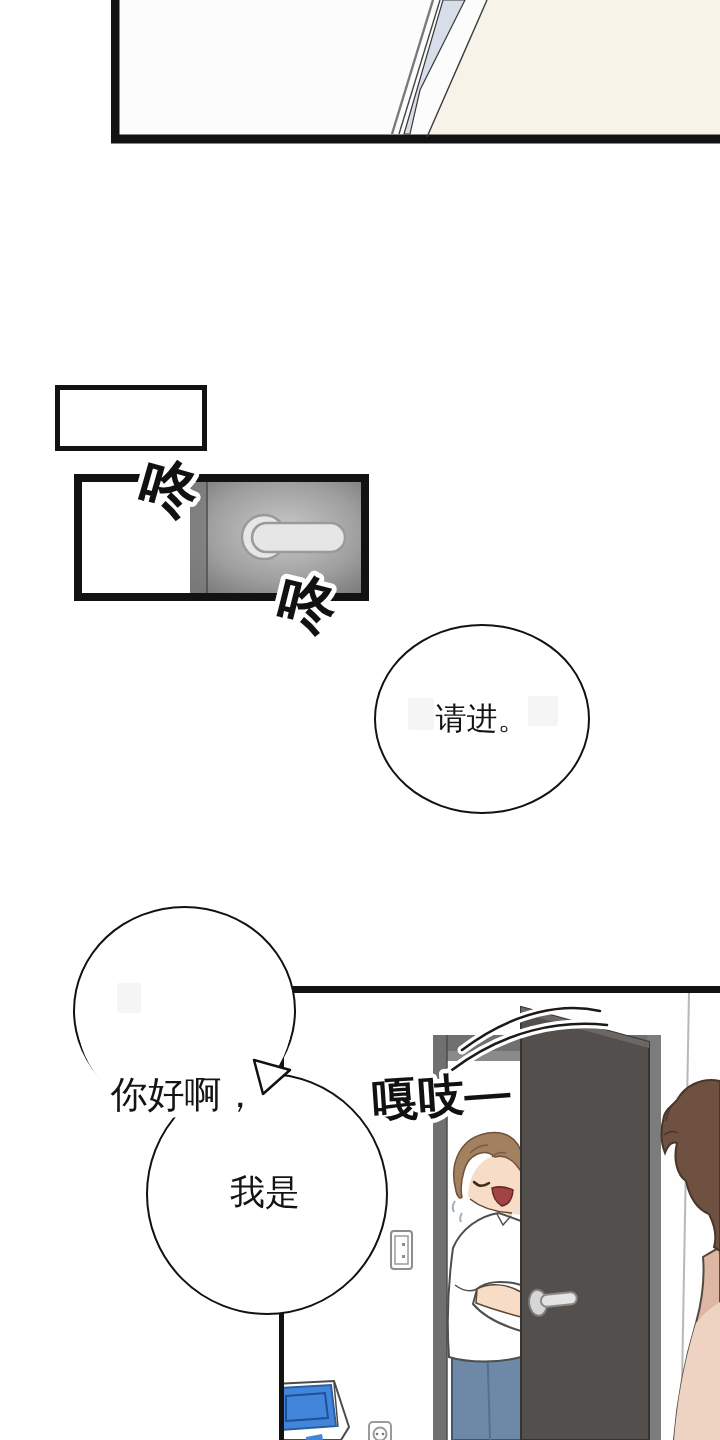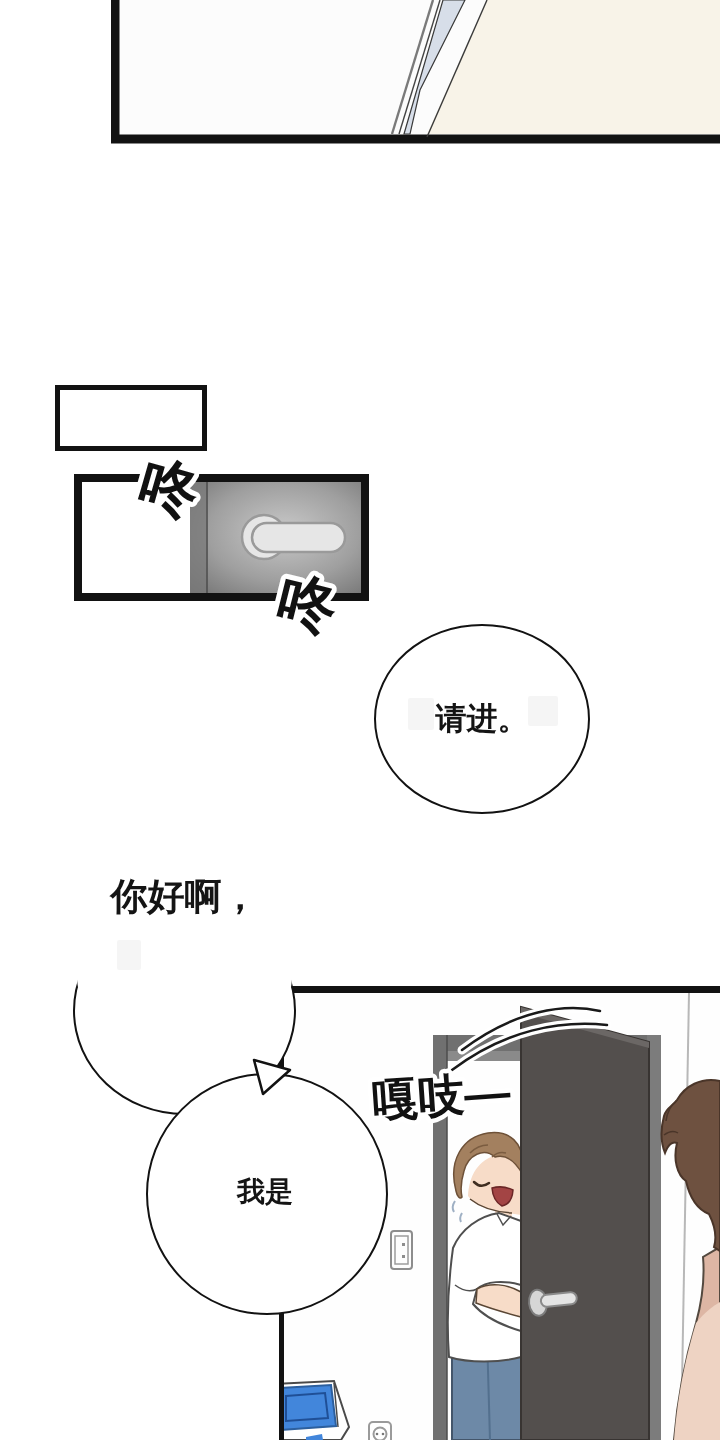--- a/index.html
+++ b/index.html
@@ -1,21 +1,21 @@
 <!DOCTYPE html>
 <html><head>
 <meta charset="utf-8">
 <style>
   html,body{margin:0;padding:0;background:#fff;}
   .page{position:relative;width:720px;height:1440px;overflow:hidden;background:#fff;
         font-family:"Liberation Sans","DejaVu Sans",sans-serif;color:#111;}
   .abs{position:absolute;}
   .bubble{position:absolute;background:#fff;border:2.5px solid #121212;border-radius:50%;
           display:flex;align-items:center;justify-content:center;text-align:center;}
-  .btxt{font-weight:700;color:#141414;text-align:center;}
+  .btxt{font-weight:400;color:#141414;text-align:center;}
   .wm{position:absolute;background:#ececec;opacity:.55;border-radius:2px;}
   svg text{font-family:"Liberation Sans","DejaVu Sans",sans-serif;}
 </style>
 </head>
 <body>
 
 <div class="page">
 
   <svg class="abs" style="left:111px;top:-6px;z-index:1" width="609" height="152">
     <rect x="4" y="-60" width="700" height="205" fill="#fcfcfc" stroke="#121212" stroke-width="9"></rect>
@@ -147,32 +147,32 @@
                  C715,241 717,252 714,262 L720,266 Z" fill="#6e5140" stroke="#4a3529" stroke-width="2"></path>
         <path d="M677,115 C671,120 667,128 666,136 M664,150 q8,-6 14,-2" fill="none" stroke="#4a3529" stroke-width="1.5"></path>
       </g>
     </g>
   </svg>
 
   <div class="bubble" style="left:73px;top:906px;width:219px;height:205px;z-index:2"></div>
 
   <div class="bubble" style="left:146px;top:1073px;width:238px;height:238px;z-index:3"></div>
 
-  <div class="abs" style="left:77px;top:874px;width:215px;height:201px;background:#fff;border-radius:50%;
-       z-index:4;display:flex;align-items:flex-start;justify-content:center">
+  <div class="abs" style="left:77px;top:917px;width:215px;height:201px;background:#fff;border-radius:50%;
+       z-index:4;display:flex;align-items:flex-end;justify-content:center">
     <i class="wm" style="left:40px;top:66px;width:24px;height:30px"></i>
     <div class="btxt" style="font-size:37px;line-height:1.24;position:relative">
       <div>你好啊，</div>
     </div>
   </div>
 
   <svg class="abs" style="left:246px;top:1052px;z-index:5" width="52" height="50">
     <polygon points="8,8 44,18 17,42" fill="#fff" stroke="#121212" stroke-width="2.5" stroke-linejoin="round"></polygon>
   </svg>
 
   <div class="abs" style="left:146px;top:1073px;width:238px;height:238px;z-index:5;
        display:flex;align-items:center;justify-content:center">
-    <div class="btxt" style="font-size:28px;line-height:1.22">
+    <div class="btxt" style="font-size:35px;line-height:1.22">
       <div>我是</div>
     </div>
   </div>
 
 </div>
 
 </body></html>

